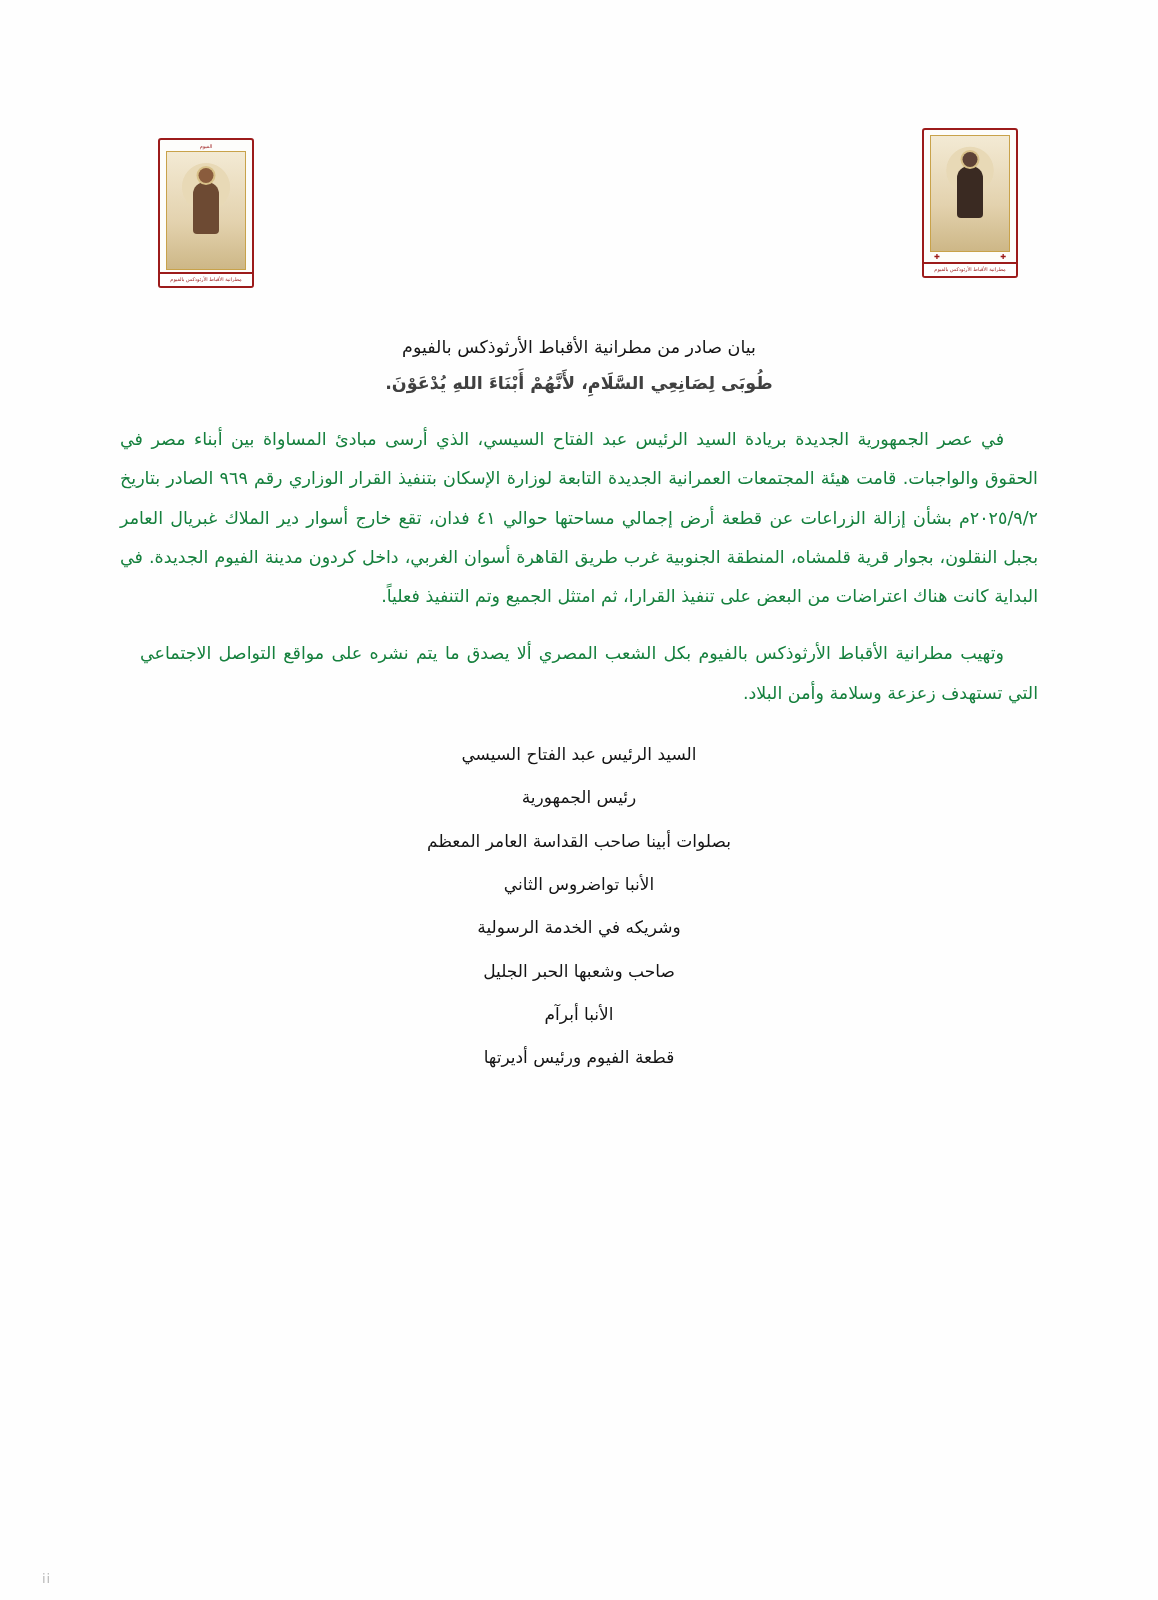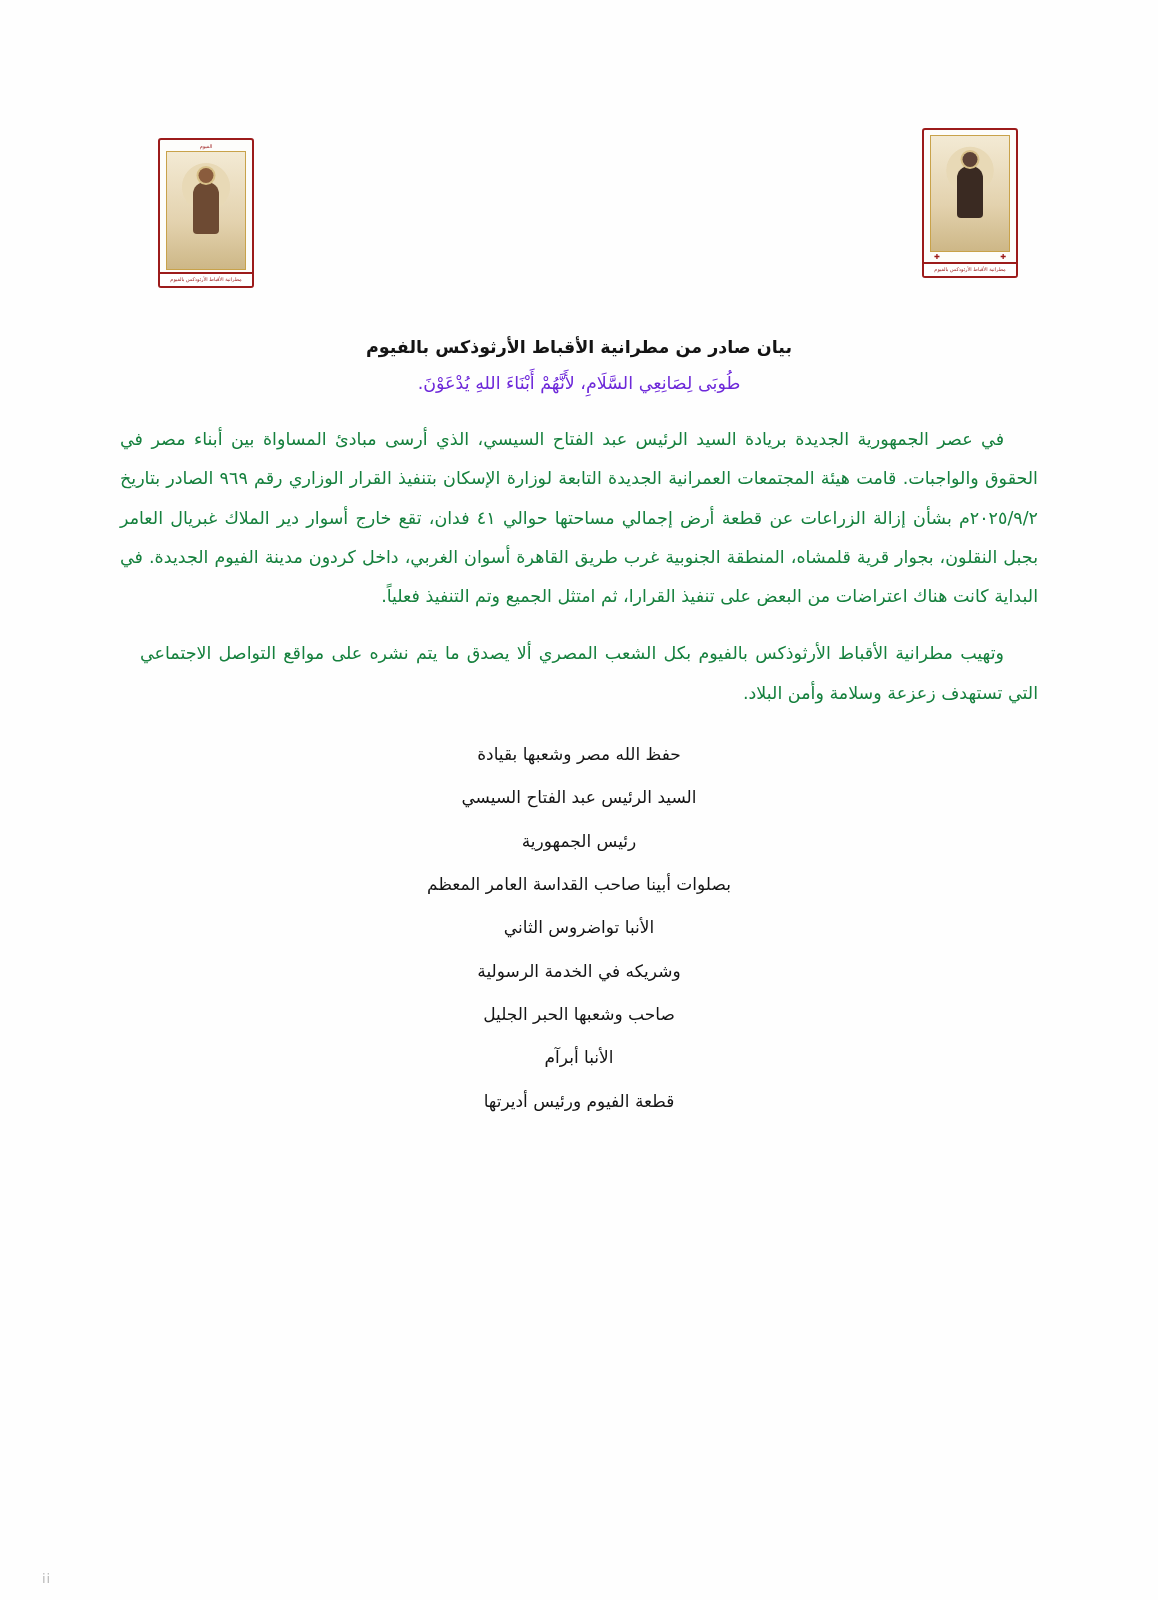--- a/index.html
+++ b/index.html
@@ -116,27 +116,27 @@
     position: absolute;
     top: 330px;
     left: 120px;
     right: 120px;
     text-align: center;
   }
   .title-line {
     font-size: 17.5px;
     line-height: 2.0;
     color: #141414;
-    font-weight: 700;
+    font-weight: 400;
   }
   .verse {
     font-size: 17.5px;
     line-height: 2.1;
-    font-weight: 400;
-    color: #6d28d9;
+    font-weight: 700;
+    color: #404040;
   }
   .para {
     text-align: justify;
     text-align-last: right;
     font-size: 17.5px;
     line-height: 2.25;
     margin-top: 18px;
     color: #15803d;
   }
   .para.first { text-indent: 34px; }
@@ -185,21 +185,20 @@
 
   <div class="content">
 
     <div class="title-line">بيان صادر من مطرانية الأقباط الأرثوذكس بالفيوم</div>
     <div class="verse">طُوبَى لِصَانِعِي السَّلَامِ، لأَنَّهُمْ أَبْنَاءَ اللهِ يُدْعَوْنَ.</div>
 
     <p class="para first">في عصر الجمهورية الجديدة بريادة السيد الرئيس عبد الفتاح السيسي، الذي أرسى مبادئ المساواة بين أبناء مصر في الحقوق والواجبات. قامت هيئة المجتمعات العمرانية الجديدة التابعة لوزارة الإسكان بتنفيذ القرار الوزاري رقم ٩٦٩ الصادر بتاريخ ٢٠٢٥/٩/٢م بشأن إزالة الزراعات عن قطعة أرض إجمالي مساحتها حوالي ٤١ فدان، تقع خارج أسوار دير الملاك غبريال العامر بجبل النقلون، بجوار قرية قلمشاه، المنطقة الجنوبية غرب طريق القاهرة أسوان الغربي، داخل كردون مدينة الفيوم الجديدة. في البداية كانت هناك اعتراضات من البعض على تنفيذ القرارا، ثم امتثل الجميع وتم التنفيذ فعلياً.</p>
     <p class="para second">وتهيب مطرانية الأقباط الأرثوذكس بالفيوم بكل الشعب المصري ألا يصدق ما يتم نشره على مواقع التواصل الاجتماعي التي تستهدف زعزعة وسلامة وأمن البلاد.</p>
 
     <div class="closing">
-      <div>حفظ الله مصر وشعبها بقيادة</div>
       <div>السيد الرئيس عبد الفتاح السيسي</div>
       <div>رئيس الجمهورية</div>
       <div>بصلوات أبينا صاحب القداسة العامر المعظم</div>
       <div>الأنبا تواضروس الثاني</div>
       <div>وشريكه في الخدمة الرسولية</div>
       <div>صاحب وشعبها الحبر الجليل</div>
       <div>الأنبا أبرآم</div>
       <div>قطعة الفيوم ورئيس أديرتها</div>
     </div>
 

